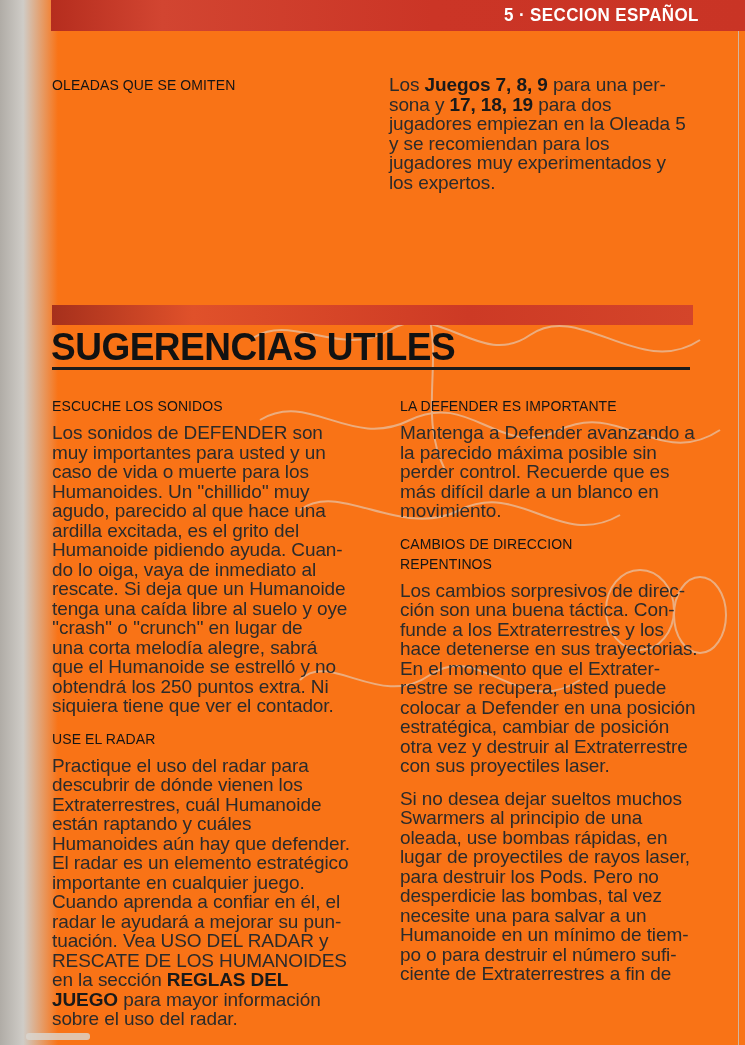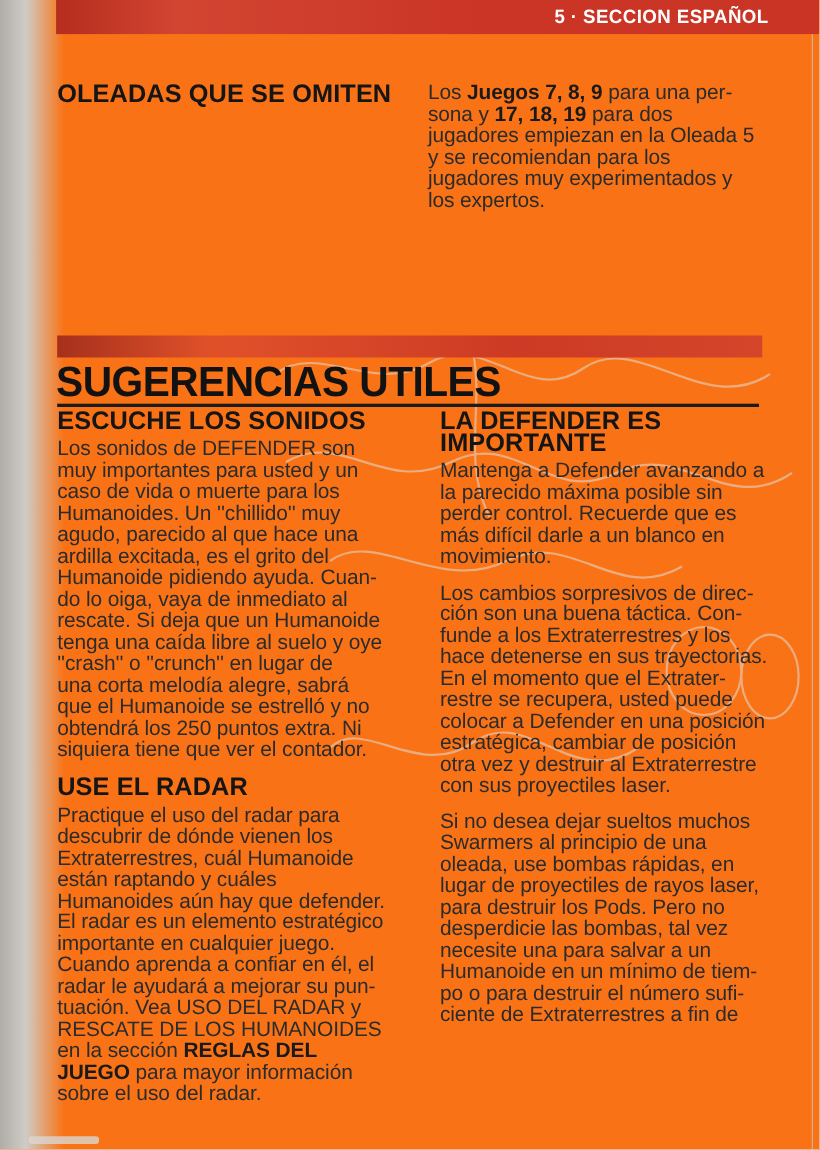--- a/index.html
+++ b/index.html
@@ -17,23 +17,23 @@
   
   .banner{
     position:absolute;left:51px;top:0;right:0;height:31px;
     background:linear-gradient(90deg,#b52d1e 0%,#d24531 16%,#cb3526 55%,#c93425 100%);
     display:flex;align-items:center;justify-content:flex-end;padding-right:46px;box-sizing:border-box;
   }
   .banner-label{color:#ffffff;font-weight:700;font-size:17.5px;letter-spacing:.4px;transform:scaleX(.97);transform-origin:right center;}
   
   .cols{position:absolute;left:52px;width:656px;display:flex;gap:19px;}
   .cols-top{top:75px;}
-  .cols-tips{top:372px;gap:40px;}
+  .cols-tips{top:396px;gap:40px;}
   .col{width:318px;}
-  h3.sub{font-size:23px;line-height:20px;font-weight:700;color:#151515;margin:0 0 7px 0;white-space:pre-line;letter-spacing:.1px;}
+  h3.sub{font-size:14px;line-height:20px;font-weight:400;color:#151515;margin:0 0 7px 0;white-space:pre-line;letter-spacing:.1px;}
   p.body{font-size:19px;line-height:19.5px;margin:0 0 13px 0;white-space:pre-line;letter-spacing:-.1px;}
   p.body b{color:#1a1a1a;}
   
   .divider-bar{position:absolute;left:52px;top:305px;width:641px;height:20px;
     background:linear-gradient(90deg,#a6301c 0%,#e0512a 22%,#cd3a25 65%,#d4452a 100%);}
   .section-title{position:absolute;left:51px;top:327px;margin:0;font-size:37px;line-height:40px;
     font-weight:800;color:#121212;letter-spacing:-.5px;transform:scaleY(1.04);transform-origin:left top;}
   .title-rule{position:absolute;left:52px;top:367px;width:638px;height:2.5px;background:#1b1b1b;}
 </style>
 </head>
@@ -113,20 +113,22 @@
 JUEGO</b> para mayor información
 sobre el uso del radar.</p>
     </div>
     <div class="col">
       <h3 class="sub">LA DEFENDER ES IMPORTANTE</h3>
       <p class="body">Mantenga a Defender avanzando a
 la parecido máxima posible sin
 perder control. Recuerde que es
 más difícil darle a un blanco en
 movimiento.</p>
+      <h3 class="sub">CAMBIOS DE DIRECCION
+REPENTINOS</h3>
       <p class="body">Los cambios sorpresivos de direc-
 ción son una buena táctica. Con-
 funde a los Extraterrestres y los
 hace detenerse en sus trayectorias.
 En el momento que el Extrater-
 restre se recupera, usted puede
 colocar a Defender en una posición
 estratégica, cambiar de posición
 otra vez y destruir al Extraterrestre
 con sus proyectiles laser.</p>

